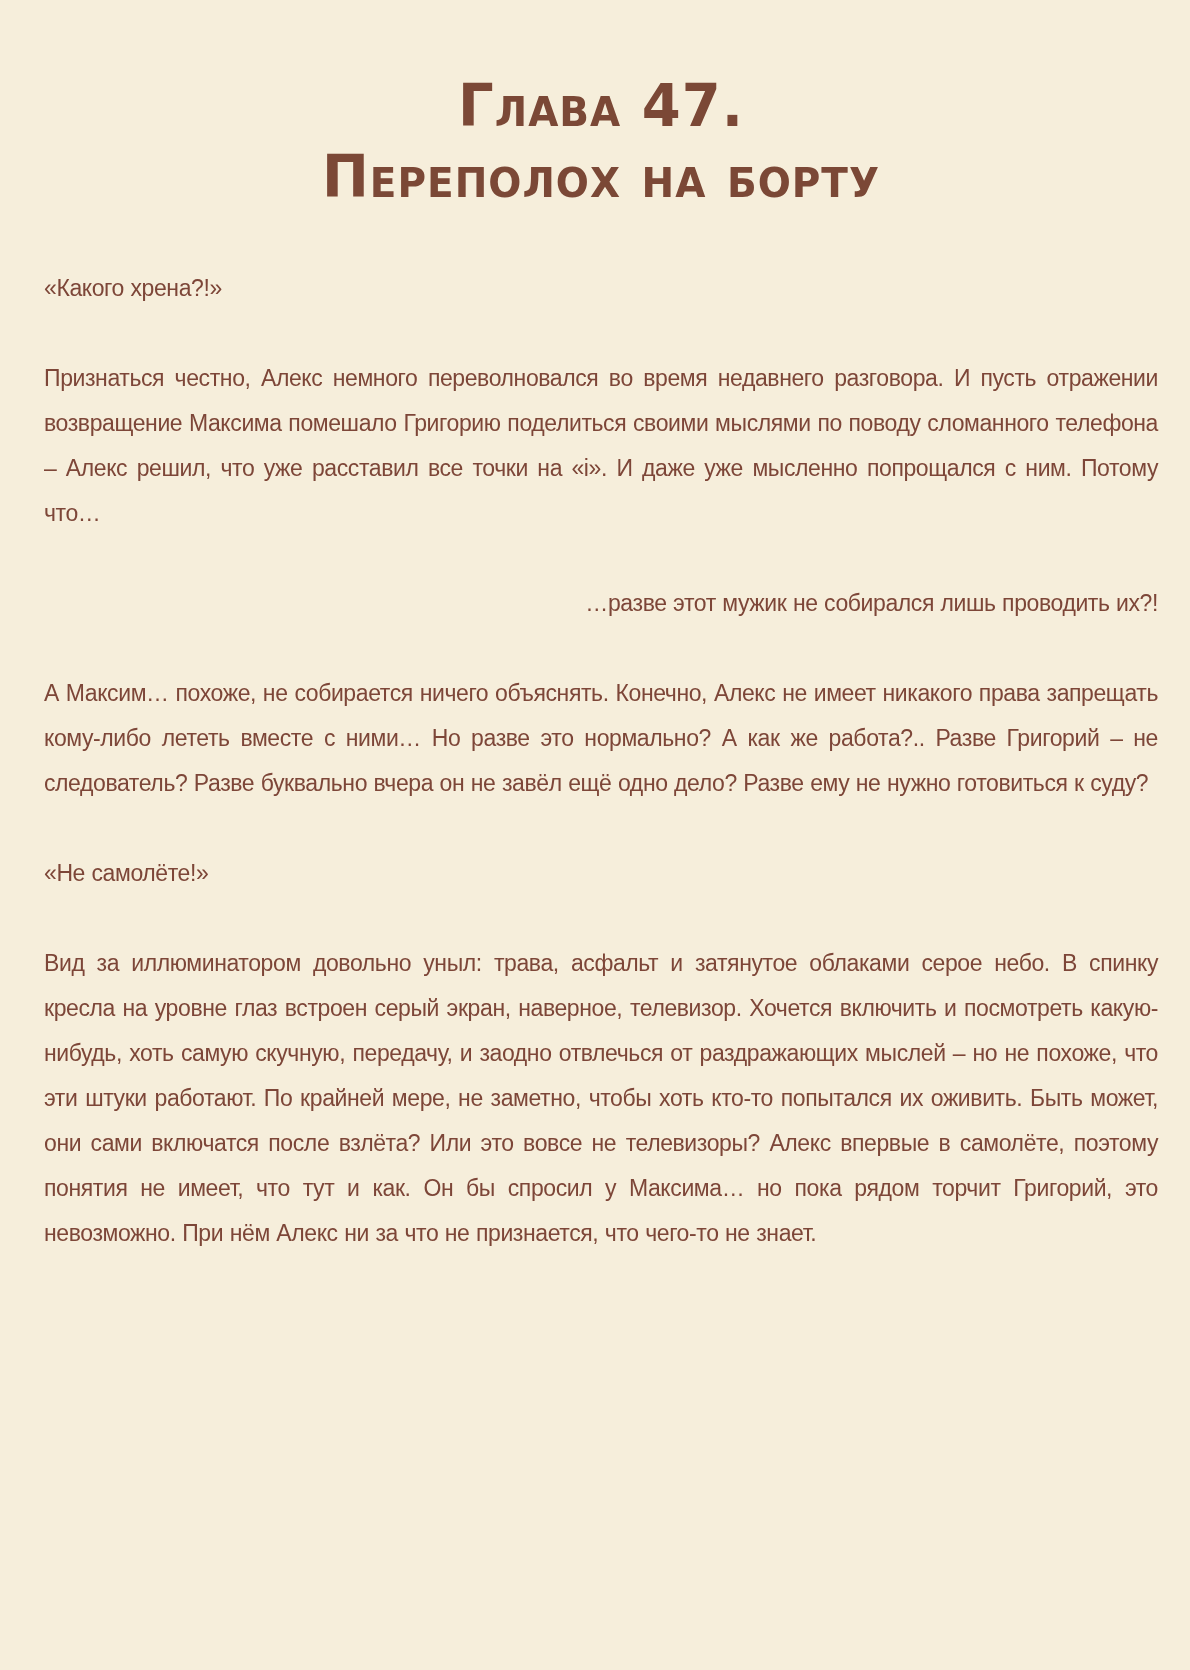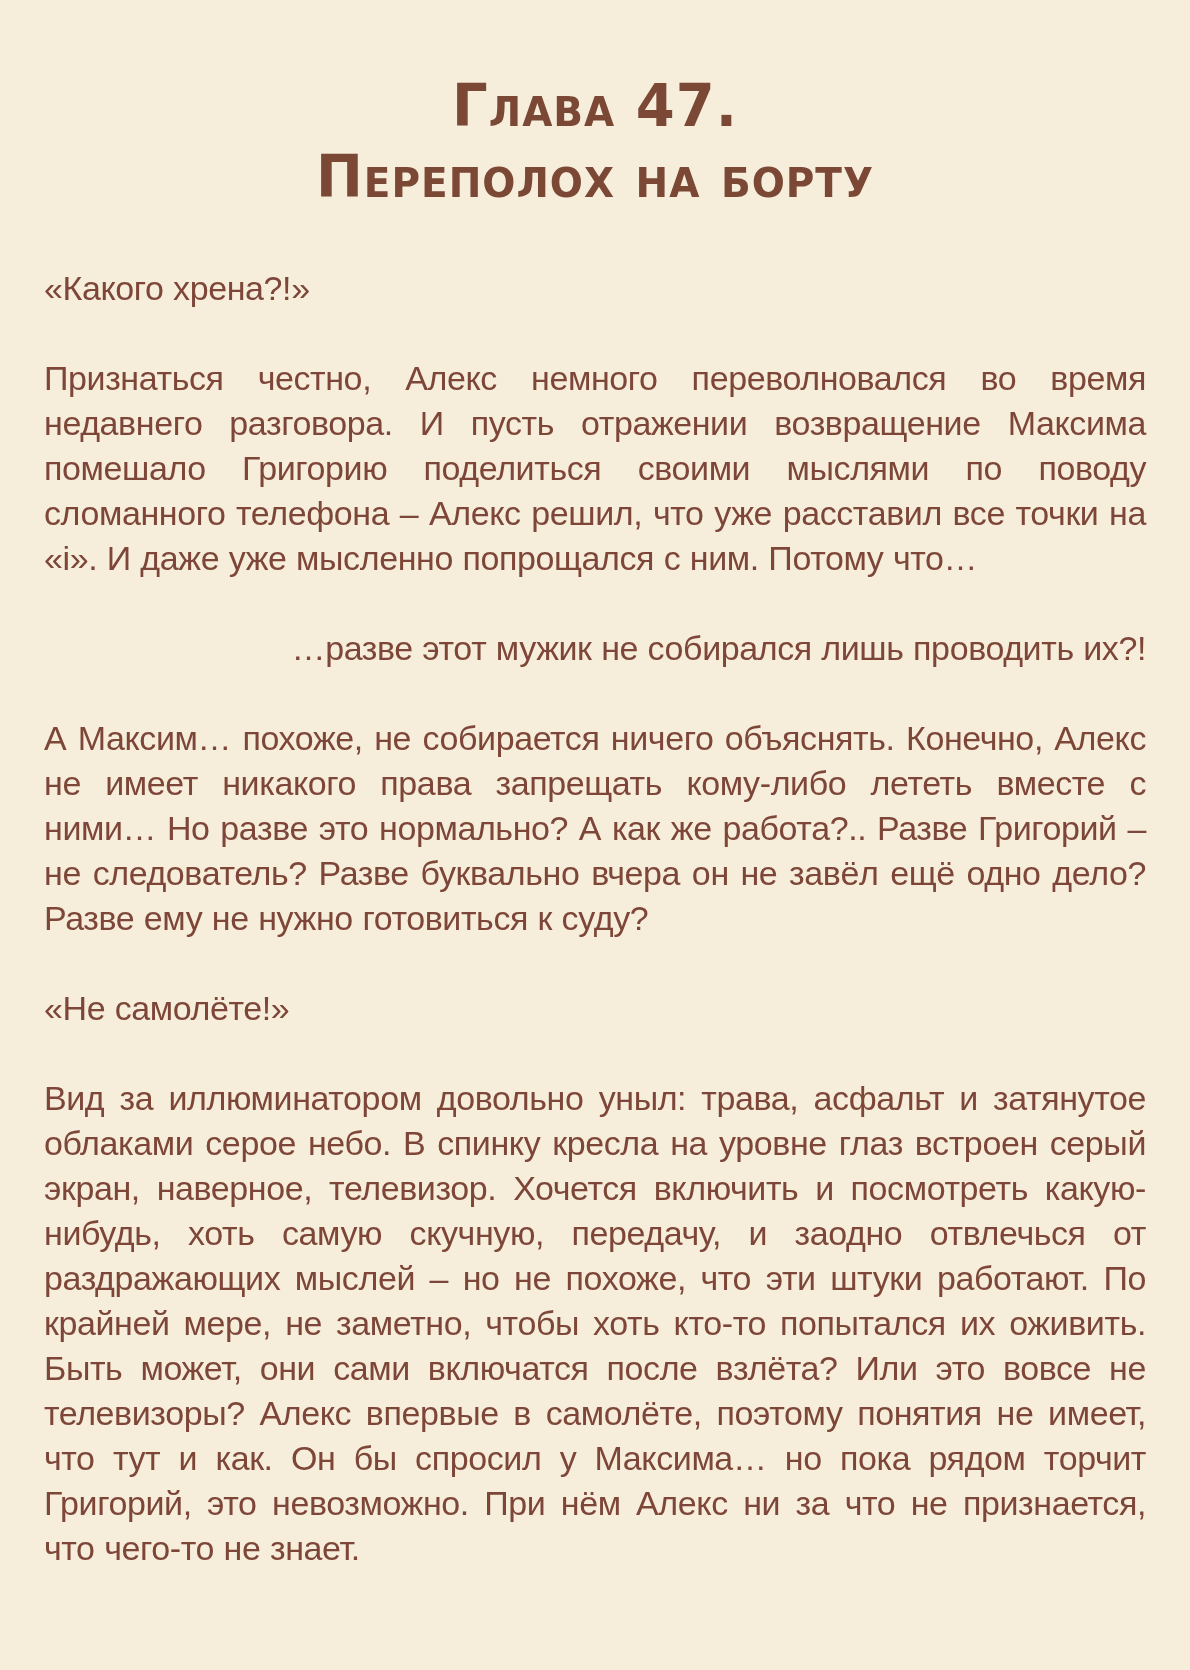--- a/index.html
+++ b/index.html
@@ -10,40 +10,40 @@
       width: 1190px;
       height: 1670px;
       background: #f6eedb;
       font-family: "Liberation Sans", sans-serif;
       overflow: hidden;
     }
     .page {
       box-sizing: border-box;
       width: 1190px;
       height: 1670px;
-      padding: 60px 44px 40px 44px;
+      padding: 60px 32px 40px 44px;
     }
     .chapter-title {
       text-align: center;
       color: #7b4836;
       font-family: "DejaVu Sans", sans-serif;
       font-weight: bold;
       font-variant: small-caps;
       font-size: 56px;
       line-height: 1.2;
       letter-spacing: 1px;
       margin: 14px 0 0 0;
       transform: scaleY(1.05);
     }
     .body-text {
       margin-top: 58px;
     }
     .para {
       color: #7d4638;
-      font-size: 34px;
+      font-size: 23px;
       line-height: 45px;
       margin: 45px 0 0 0;
       text-align: justify;
       letter-spacing: -0.4px;
       word-spacing: 0.5px;
     }
     .para:first-child {
       margin-top: 0;
     }
     .para.center {

